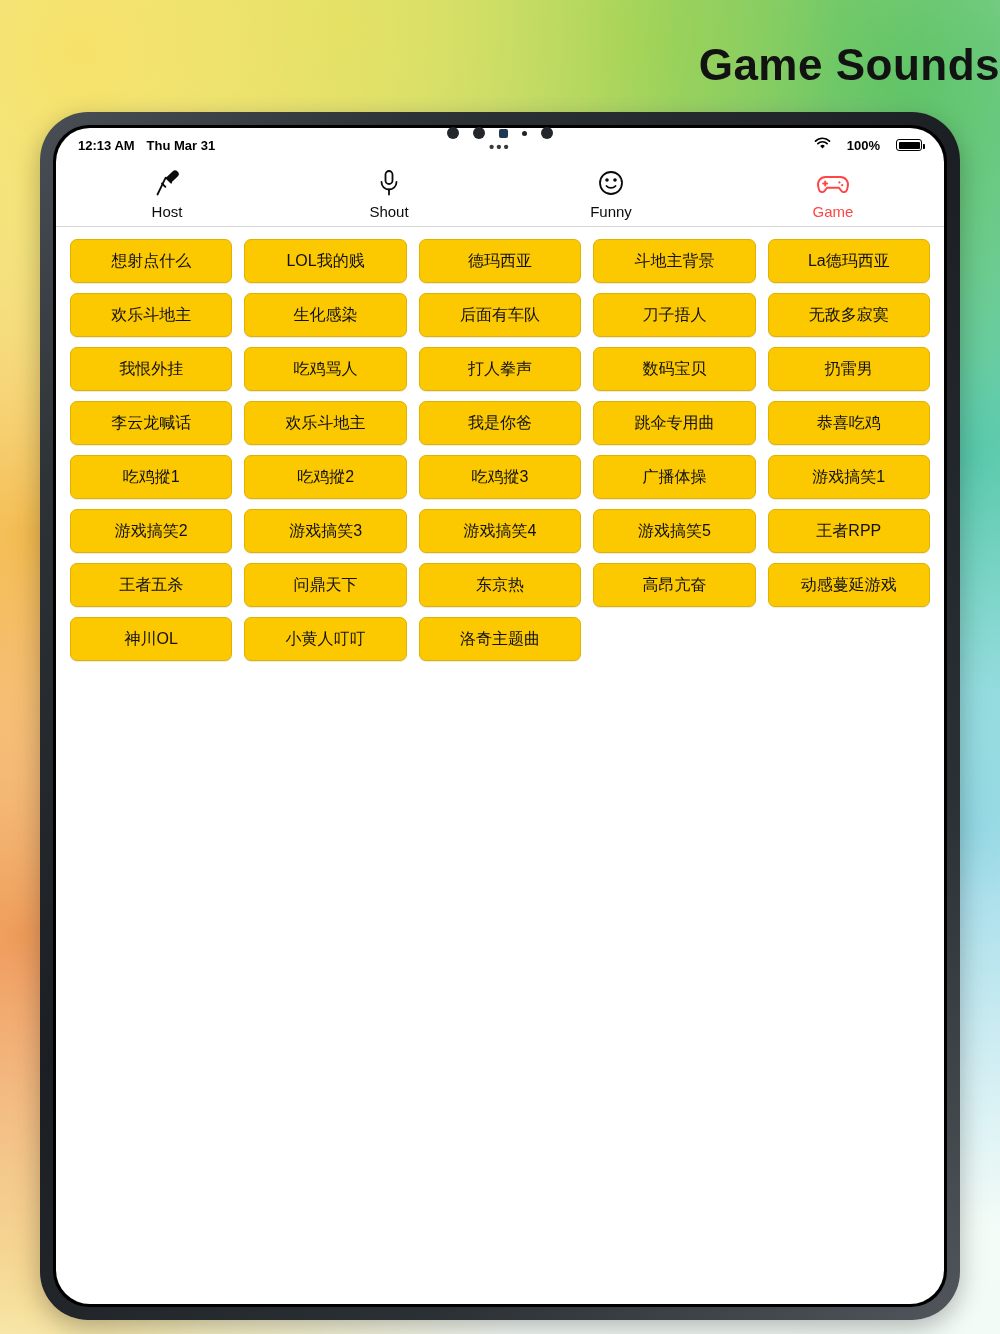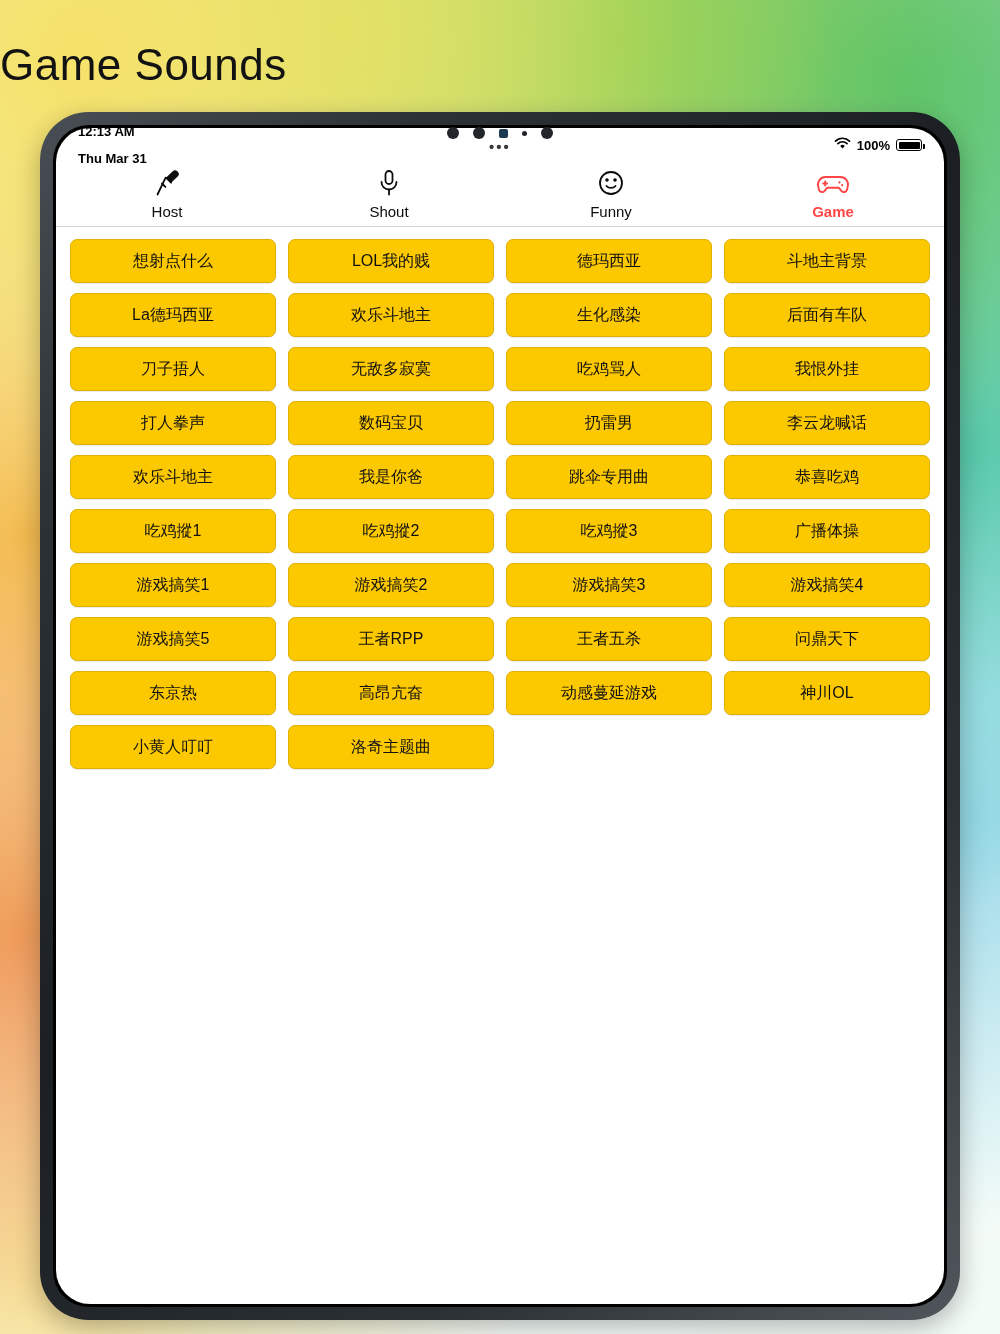--- a/index.html
+++ b/index.html
@@ -34,23 +34,23 @@
     left: 120px; right: 100px; top: 150px; bottom: 60px;
     background: #ffffff;
     filter: blur(26px);
     opacity: 0.95;
   }
 
   
   #page-title {
     position: absolute;
     top: 40px; left: 0; right: 0;
-    text-align: left;
+    text-align: right;
     font-size: 44px;
-    font-weight: 400;
+    font-weight: 700;
     color: #121212;
     letter-spacing: 0.5px;
     z-index: 5;
   }
 
   
   #tablet {
     position: absolute;
     left: 40px; top: 112px;
     width: 920px; height: 1208px;
@@ -89,29 +89,29 @@
 
   
   #status-bar {
     height: 34px;
     display: flex; align-items: center;
     padding: 0 22px;
     font-size: 13px; font-weight: bold;
     color: #000;
     position: relative;
   }
-  #status-left { display: flex; gap: 12px; flex-direction: column; }
+  #status-left { display: flex; align-items: center; gap: 12px; }
   #status-center {
     position: absolute; left: 50%; top: 52%;
     transform: translate(-50%,-50%);
     letter-spacing: 2px; font-size: 15px; color: #3a3a3a;
   }
   #status-right {
     margin-left: auto;
-    display: flex; align-items: center; gap: 6px;
+    display: flex; align-items: center; gap: 16px;
   }
   .battery {
     width: 26px; height: 12px;
     border: 1.4px solid #000; border-radius: 3px;
     position: relative;
     display: inline-block;
   }
   .battery::after {
     content:""; position:absolute; right:-4px; top:3.5px;
     width: 2.5px; height: 5px; background:#000; border-radius: 0 1px 1px 0;
@@ -129,29 +129,29 @@
     background: #fff;
   }
   .tab {
     flex: 1;
     display: flex; flex-direction: column;
     align-items: center; justify-content: flex-end;
     gap: 3px;
     color: #0b0b0b;
     cursor: pointer;
   }
-  .tab.active { color: #ff4545; font-weight: bold; }
+  .tab.active { color: #ff4545; }
   .tab-icon { height: 34px; display: flex; align-items: center; justify-content: center; }
   .tab-label { font-size: 15px; }
 
   
   #sound-grid {
     padding: 12px 14px 0;
     display: grid;
-    grid-template-columns: repeat(4, 1fr);
+    grid-template-columns: repeat(5, 1fr);
     gap: 10px 12px;
   }
   .sound-btn {
     height: 44px;
     background: #fcc800;
     border: 1px solid #e0b200;
     border-radius: 7px;
     display: flex; align-items: center; justify-content: center;
     font-size: 16px;
     color: #111;
@@ -266,22 +266,22 @@
         <div class="sound-btn">想射点什么</div>
         <div class="sound-btn">LOL我的贱</div>
         <div class="sound-btn">德玛西亚</div>
         <div class="sound-btn">斗地主背景</div>
         <div class="sound-btn">La德玛西亚</div>
         <div class="sound-btn">欢乐斗地主</div>
         <div class="sound-btn">生化感染</div>
         <div class="sound-btn">后面有车队</div>
         <div class="sound-btn">刀子捂人</div>
         <div class="sound-btn">无敌多寂寞</div>
+        <div class="sound-btn">我恨外挂</div>
         <div class="sound-btn">吃鸡骂人</div>
-        <div class="sound-btn">我恨外挂</div>
         <div class="sound-btn">打人拳声</div>
         <div class="sound-btn">数码宝贝</div>
         <div class="sound-btn">扔雷男</div>
         <div class="sound-btn">李云龙喊话</div>
         <div class="sound-btn">欢乐斗地主</div>
         <div class="sound-btn">我是你爸</div>
         <div class="sound-btn">跳伞专用曲</div>
         <div class="sound-btn">恭喜吃鸡</div>
         <div class="sound-btn">吃鸡摐1</div>
         <div class="sound-btn">吃鸡摐2</div>

